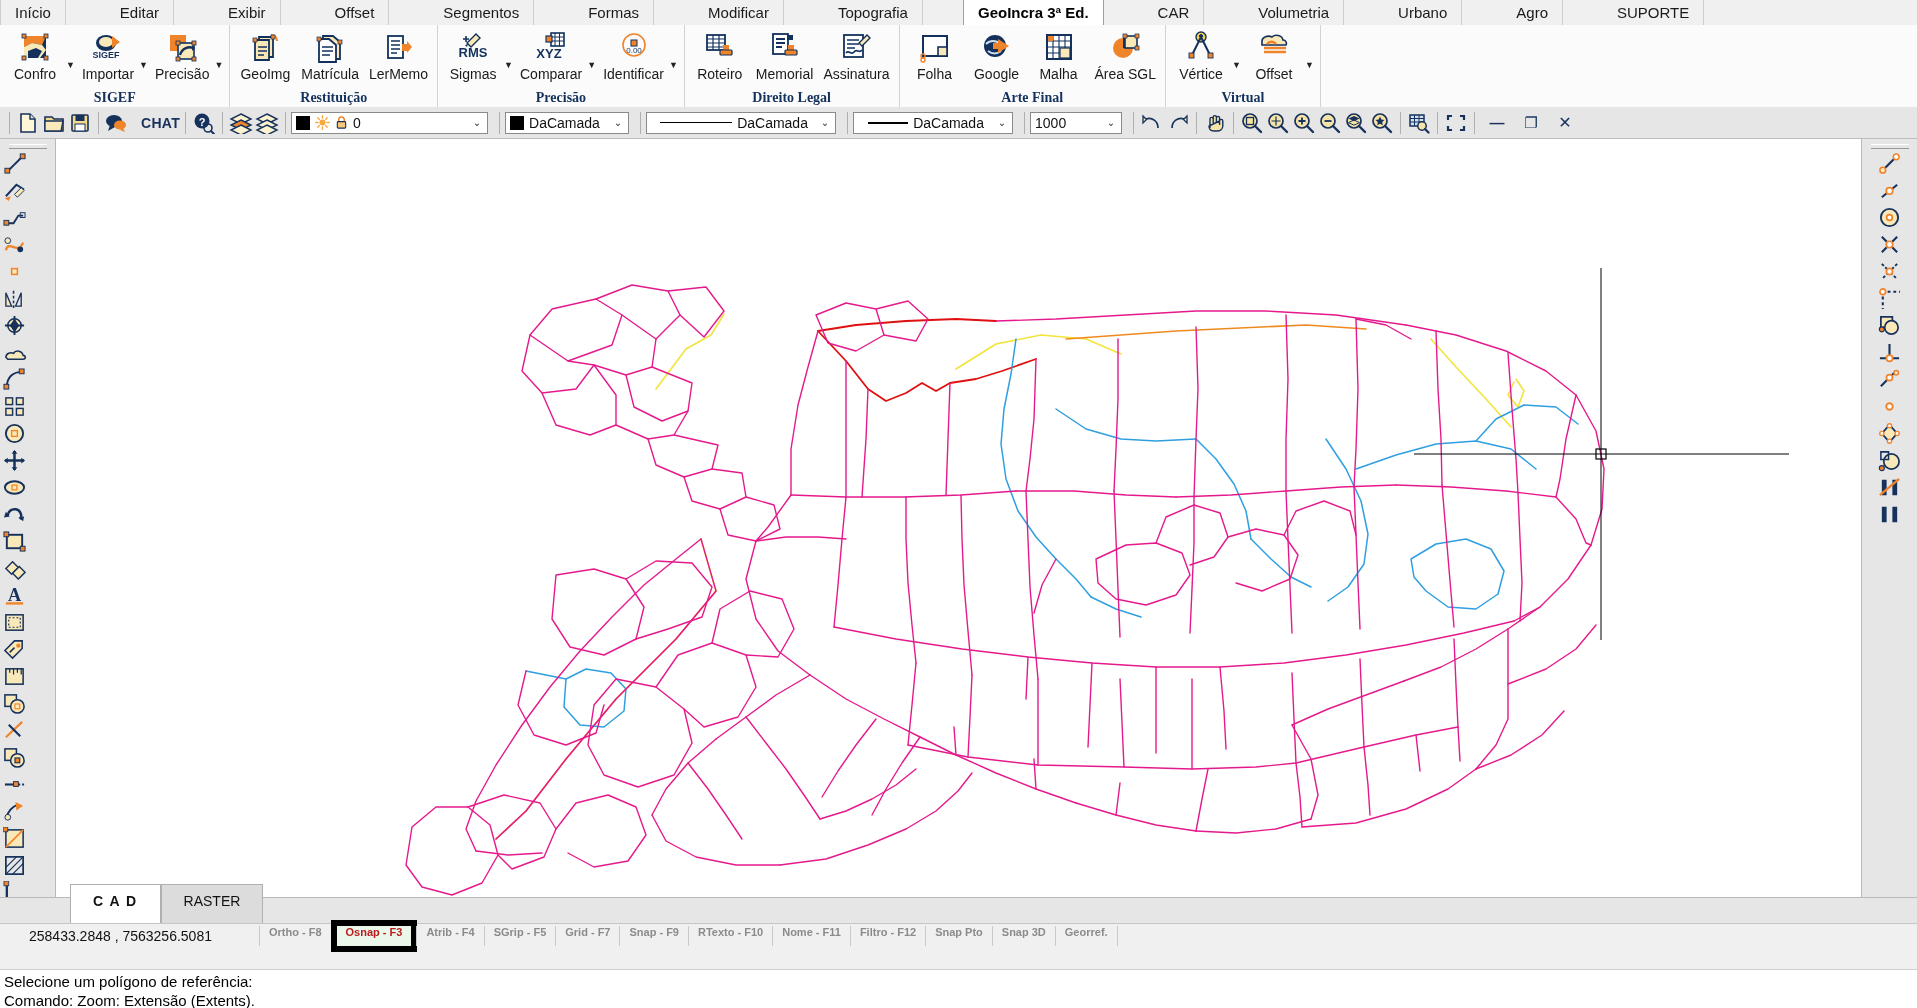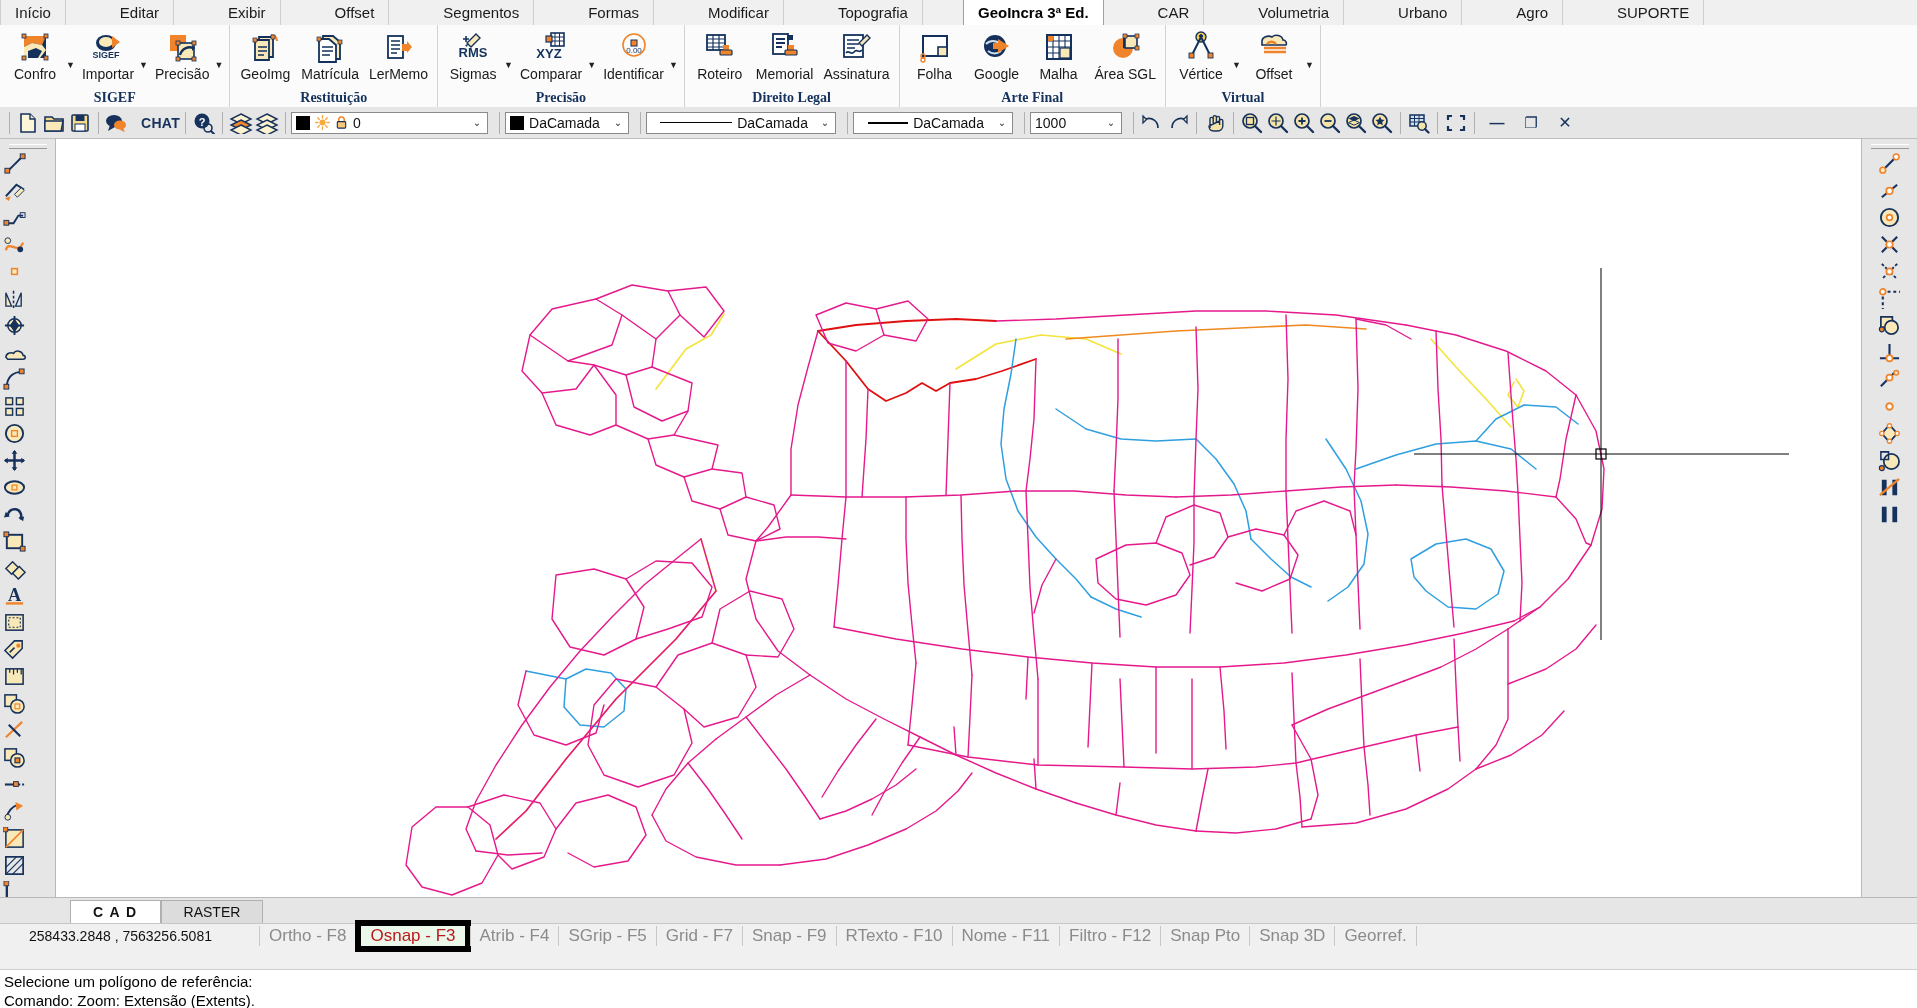--- a/index.html
+++ b/index.html
@@ -98,39 +98,39 @@
   }
   .canvas svg{display:block;}
 
   
   .tabstrip{
     position:absolute;left:0;top:897px;width:1917px;height:26px;
     background:#e6e6e6;border-top:1px solid #b9b9b9;
     display:flex;align-items:flex-end;padding-left:70px;box-sizing:border-box;
   }
   .vtab{
-    height:22px;display:flex;align-items:center;justify-content:center;
-    padding:0 22px;font-size:14px;color:#111;
+    height:22px;display:flex;justify-content:center;
+    padding:8px 22px;font-size:14px;color:#111;
     border:1px solid #b0b0b0;border-bottom:none;background:#dcdcdc;cursor:default;
   }
   .vtab.active{background:#ffffff;font-weight:bold;letter-spacing:1.5px;}
 
   
   .statusbar{
     position:absolute;left:0;top:923px;width:1917px;height:24px;
     background:#f0f0f0;border-top:1px solid #c6c6c6;
     display:flex;align-items:center;box-sizing:border-box;
   }
   .coords{font-size:14px;color:#111;padding:0 10px;min-width:200px;margin-left:19px;}
   .sgap{flex:0 0 20px;}
   .sbtn{
     height:20px;display:flex;align-items:flex-start;justify-content:center;
-    padding:0 9px;font-size:17px;color:#8b8b8b;
+    padding:0 9px;font-size:11px;color:#8b8b8b;
     border-left:1px solid #c9c9c9;border-right:1px solid #c9c9c9;
-    margin-right:-1px;cursor:default;white-space:nowrap;
+    margin-right:-1px;cursor:default;white-space:nowrap;font-weight:bold;
   }
   .sbtn.on{color:#b91c1c;background:#eaf7ea;border:6px solid #000000;}
 
   
   .cmdarea{
     position:absolute;left:0;top:947px;width:1917px;height:61px;
     background:#ffffff;border-top:1px solid #d0d0d0;
     padding:2px 4px;box-sizing:border-box;
     font-size:15px;color:#000;line-height:19px;margin-top:22px;
   }

